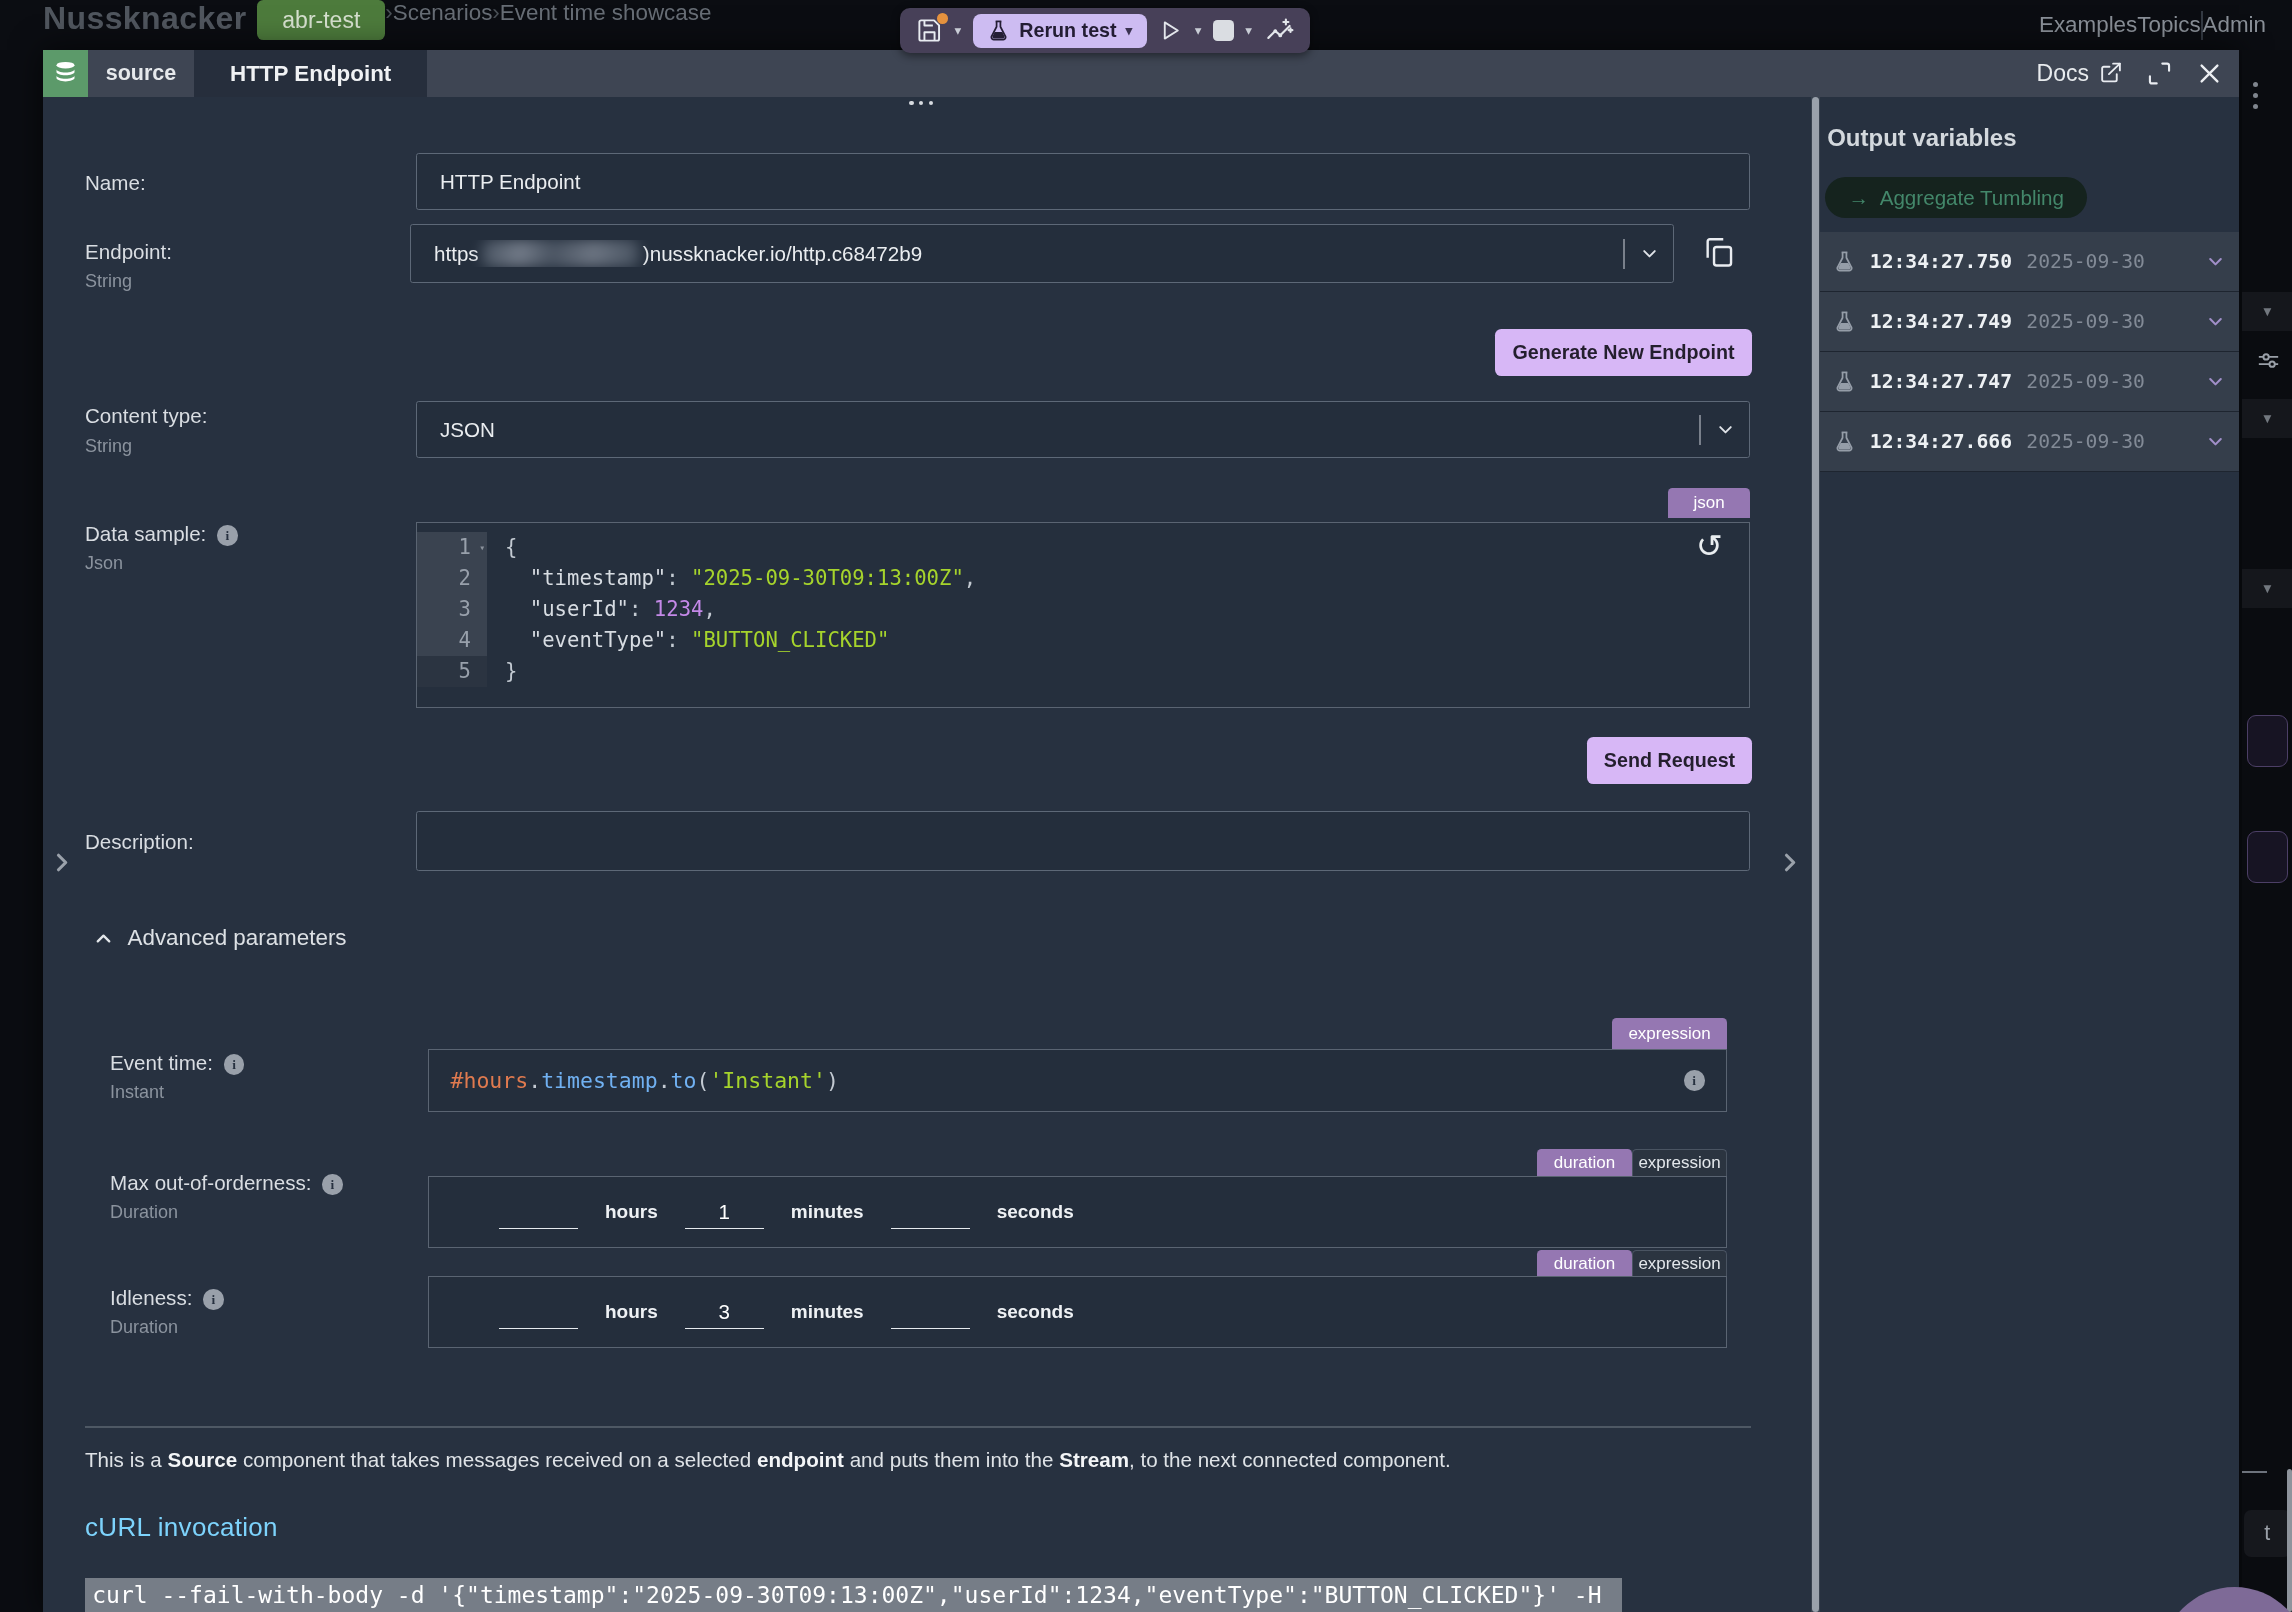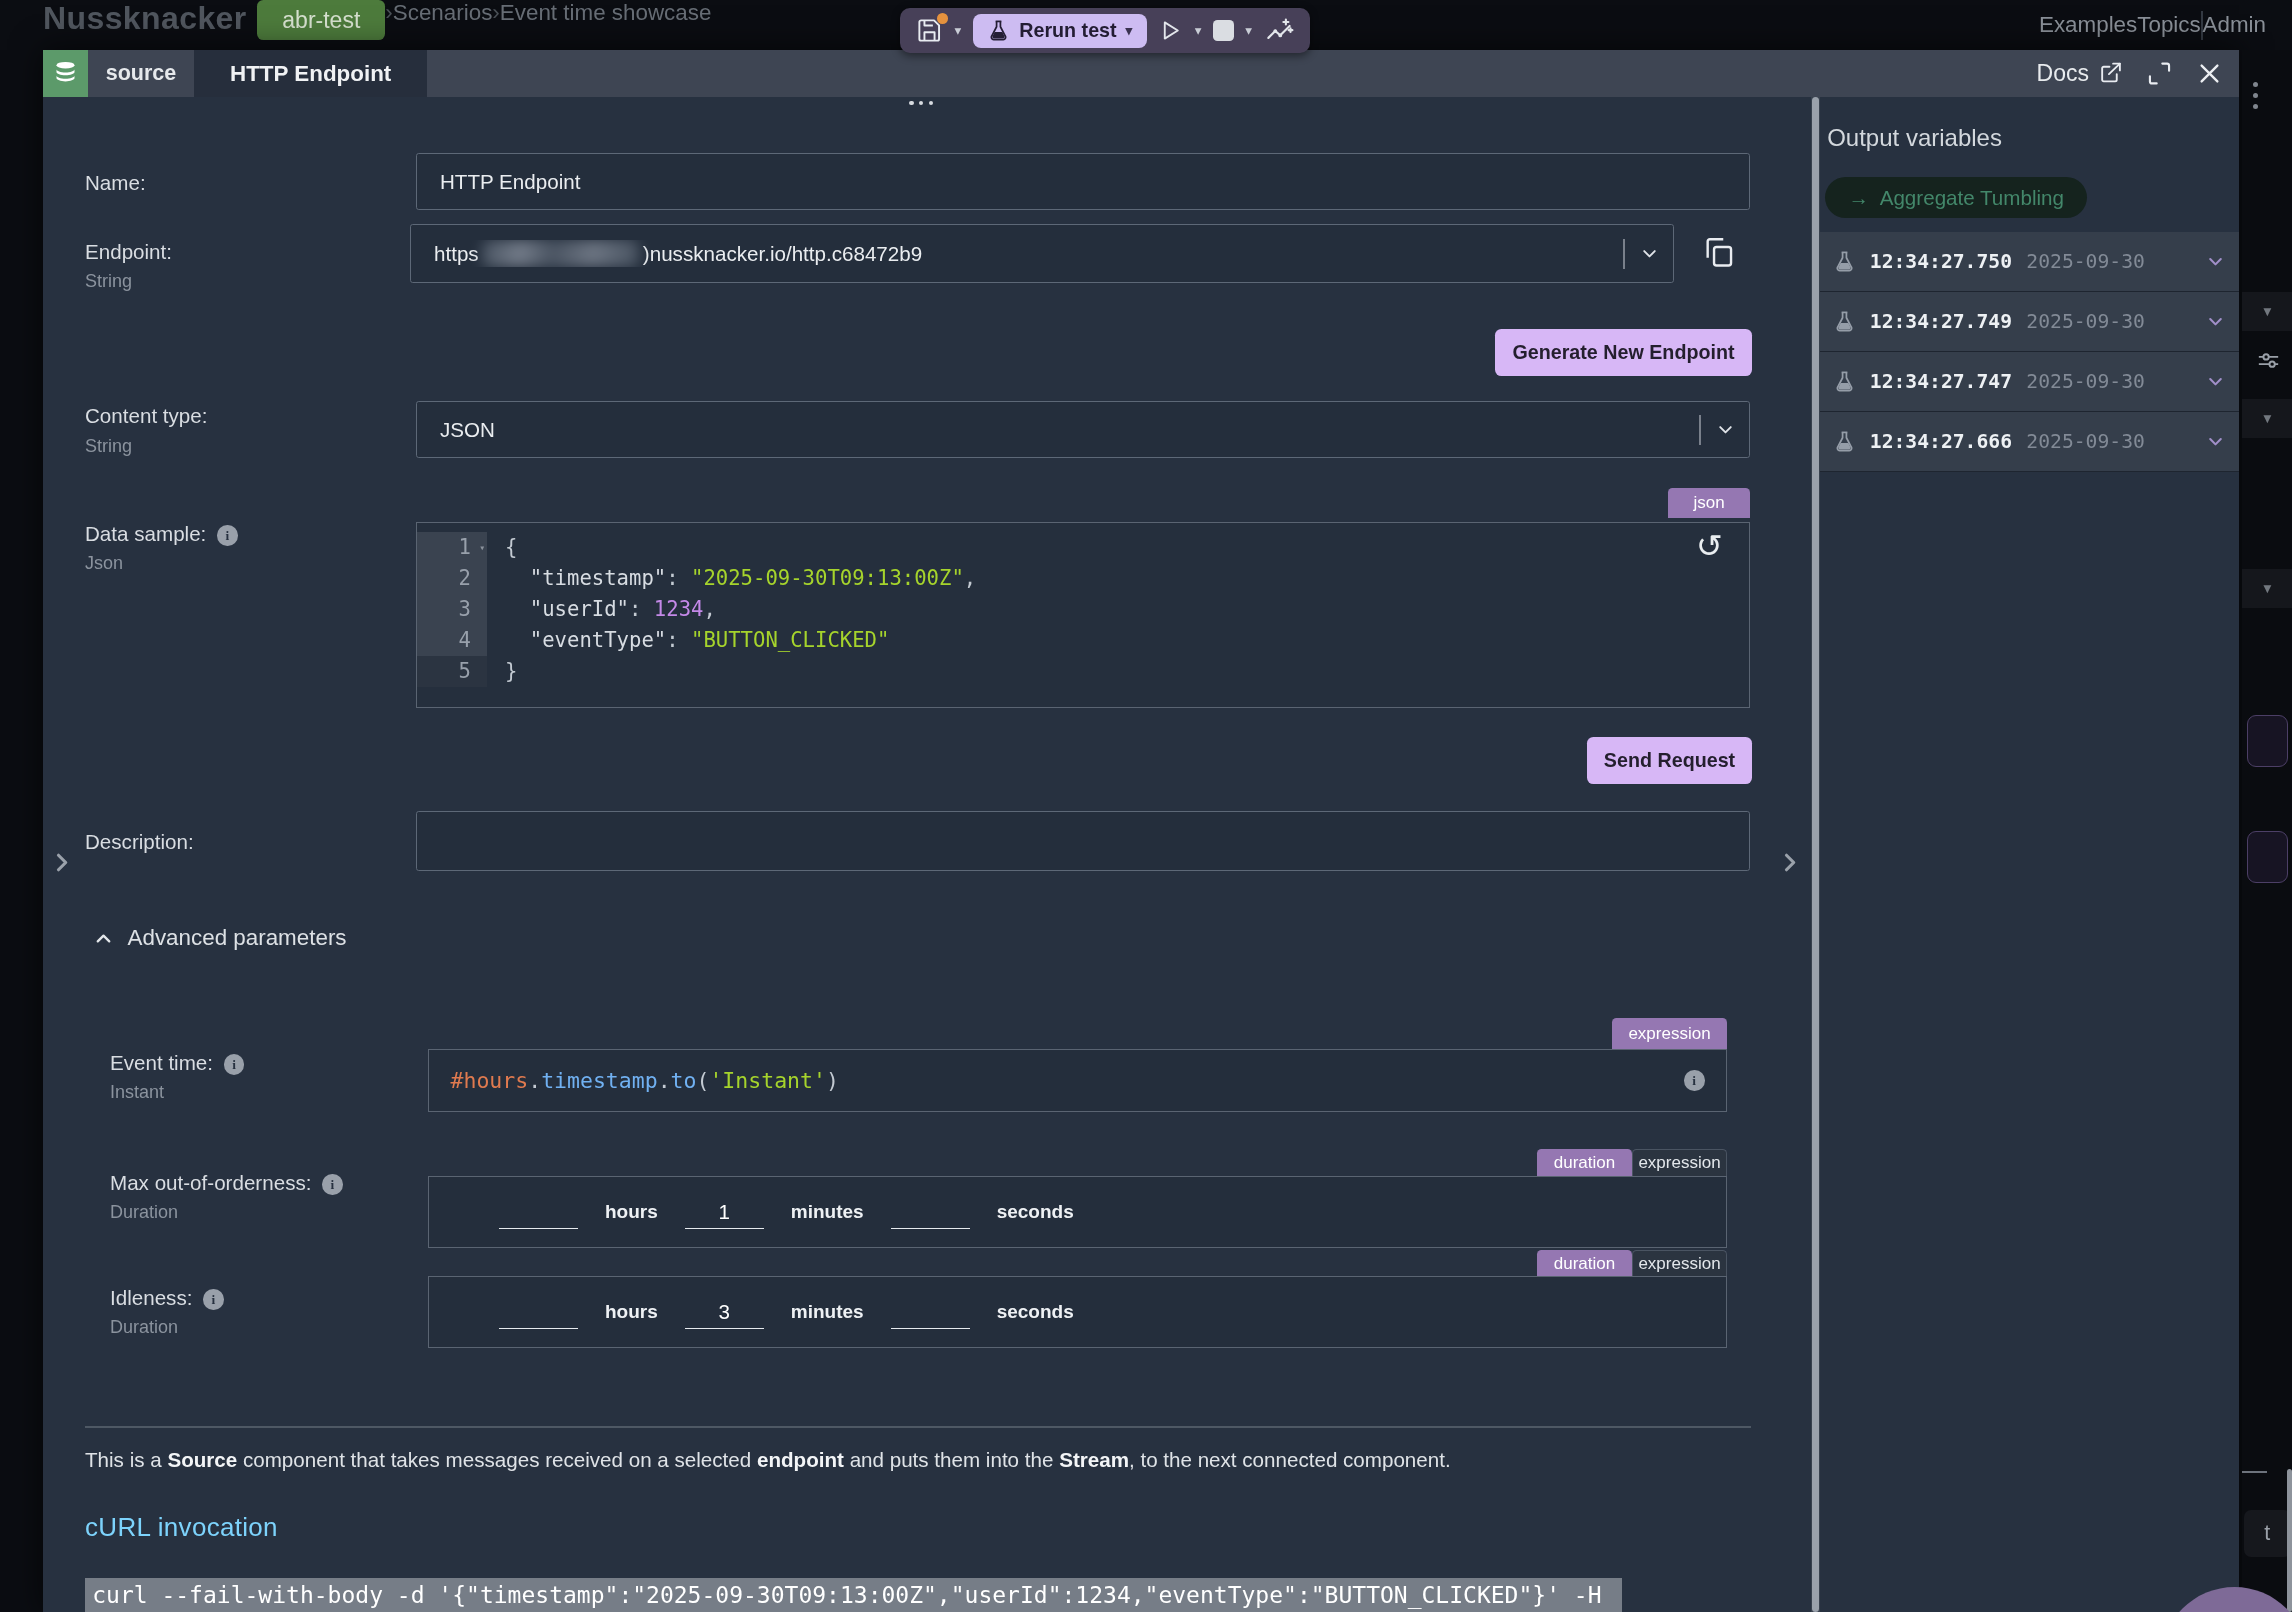--- a/index.html
+++ b/index.html
@@ -96,21 +96,21 @@
   .u-label{color:#eef1f4;font-weight:700;font-size:19px}
 
   .h-div{position:absolute;left:42px;top:1329px;width:1666px;height:1.8px;background:#4e5864}
   .footer-text{position:absolute;left:42px;top:1349px;width:1684px;color:#dfe3e7;font-size:20.6px;line-height:27px}
   .curl-h{position:absolute;left:42px;top:1415px;font-size:26px;font-weight:400;color:#7dd3fc;letter-spacing:0.3px}
   .curl-code{position:absolute;left:42px;top:1481px;width:1537px;height:34px;background:#767d87;color:#fff;
     font-family:"DejaVu Sans Mono",monospace;font-size:23px;line-height:30px;padding:1.8px 7.2px;white-space:nowrap;overflow:hidden}
 
   
   #output-panel{position:absolute;left:1777px;top:47px;right:0;bottom:0;background:#273140}
-  .op-title{position:absolute;left:7.2px;top:27px;font-size:24px;font-weight:400;color:#d3d8dd}
+  .op-title{position:absolute;left:7.2px;top:27px;font-size:24px;font-weight:700;color:#d3d8dd}
   .agg-pill{position:absolute;left:5.4px;top:80px;height:41px;border-radius:20.6px;background:#15231e;color:#43876a;
     display:inline-flex;align-items:center;gap:10.7px;padding:0 23px;font-size:20.6px;cursor:pointer}
   .op-rows{position:absolute;left:0;top:135px;width:419px}
   .op-row{height:60px;background:#353e4b;border-bottom:1.8px solid #1e2530;display:flex;align-items:center;padding:0 12.5px;cursor:pointer}
   .op-time{font-family:"DejaVu Sans Mono",monospace;font-size:19.7px;font-weight:700;color:#eef1f4;margin-left:14.3px}
   .op-date{font-family:"DejaVu Sans Mono",monospace;font-size:19.7px;color:#828a96;margin-left:14.3px}
   .op-chev{margin-left:auto;display:flex;align-items:center}
 
   
   #right-strip{position:absolute;left:2242px;top:50px;width:51px;bottom:0;background:#0a0c10;z-index:20}

